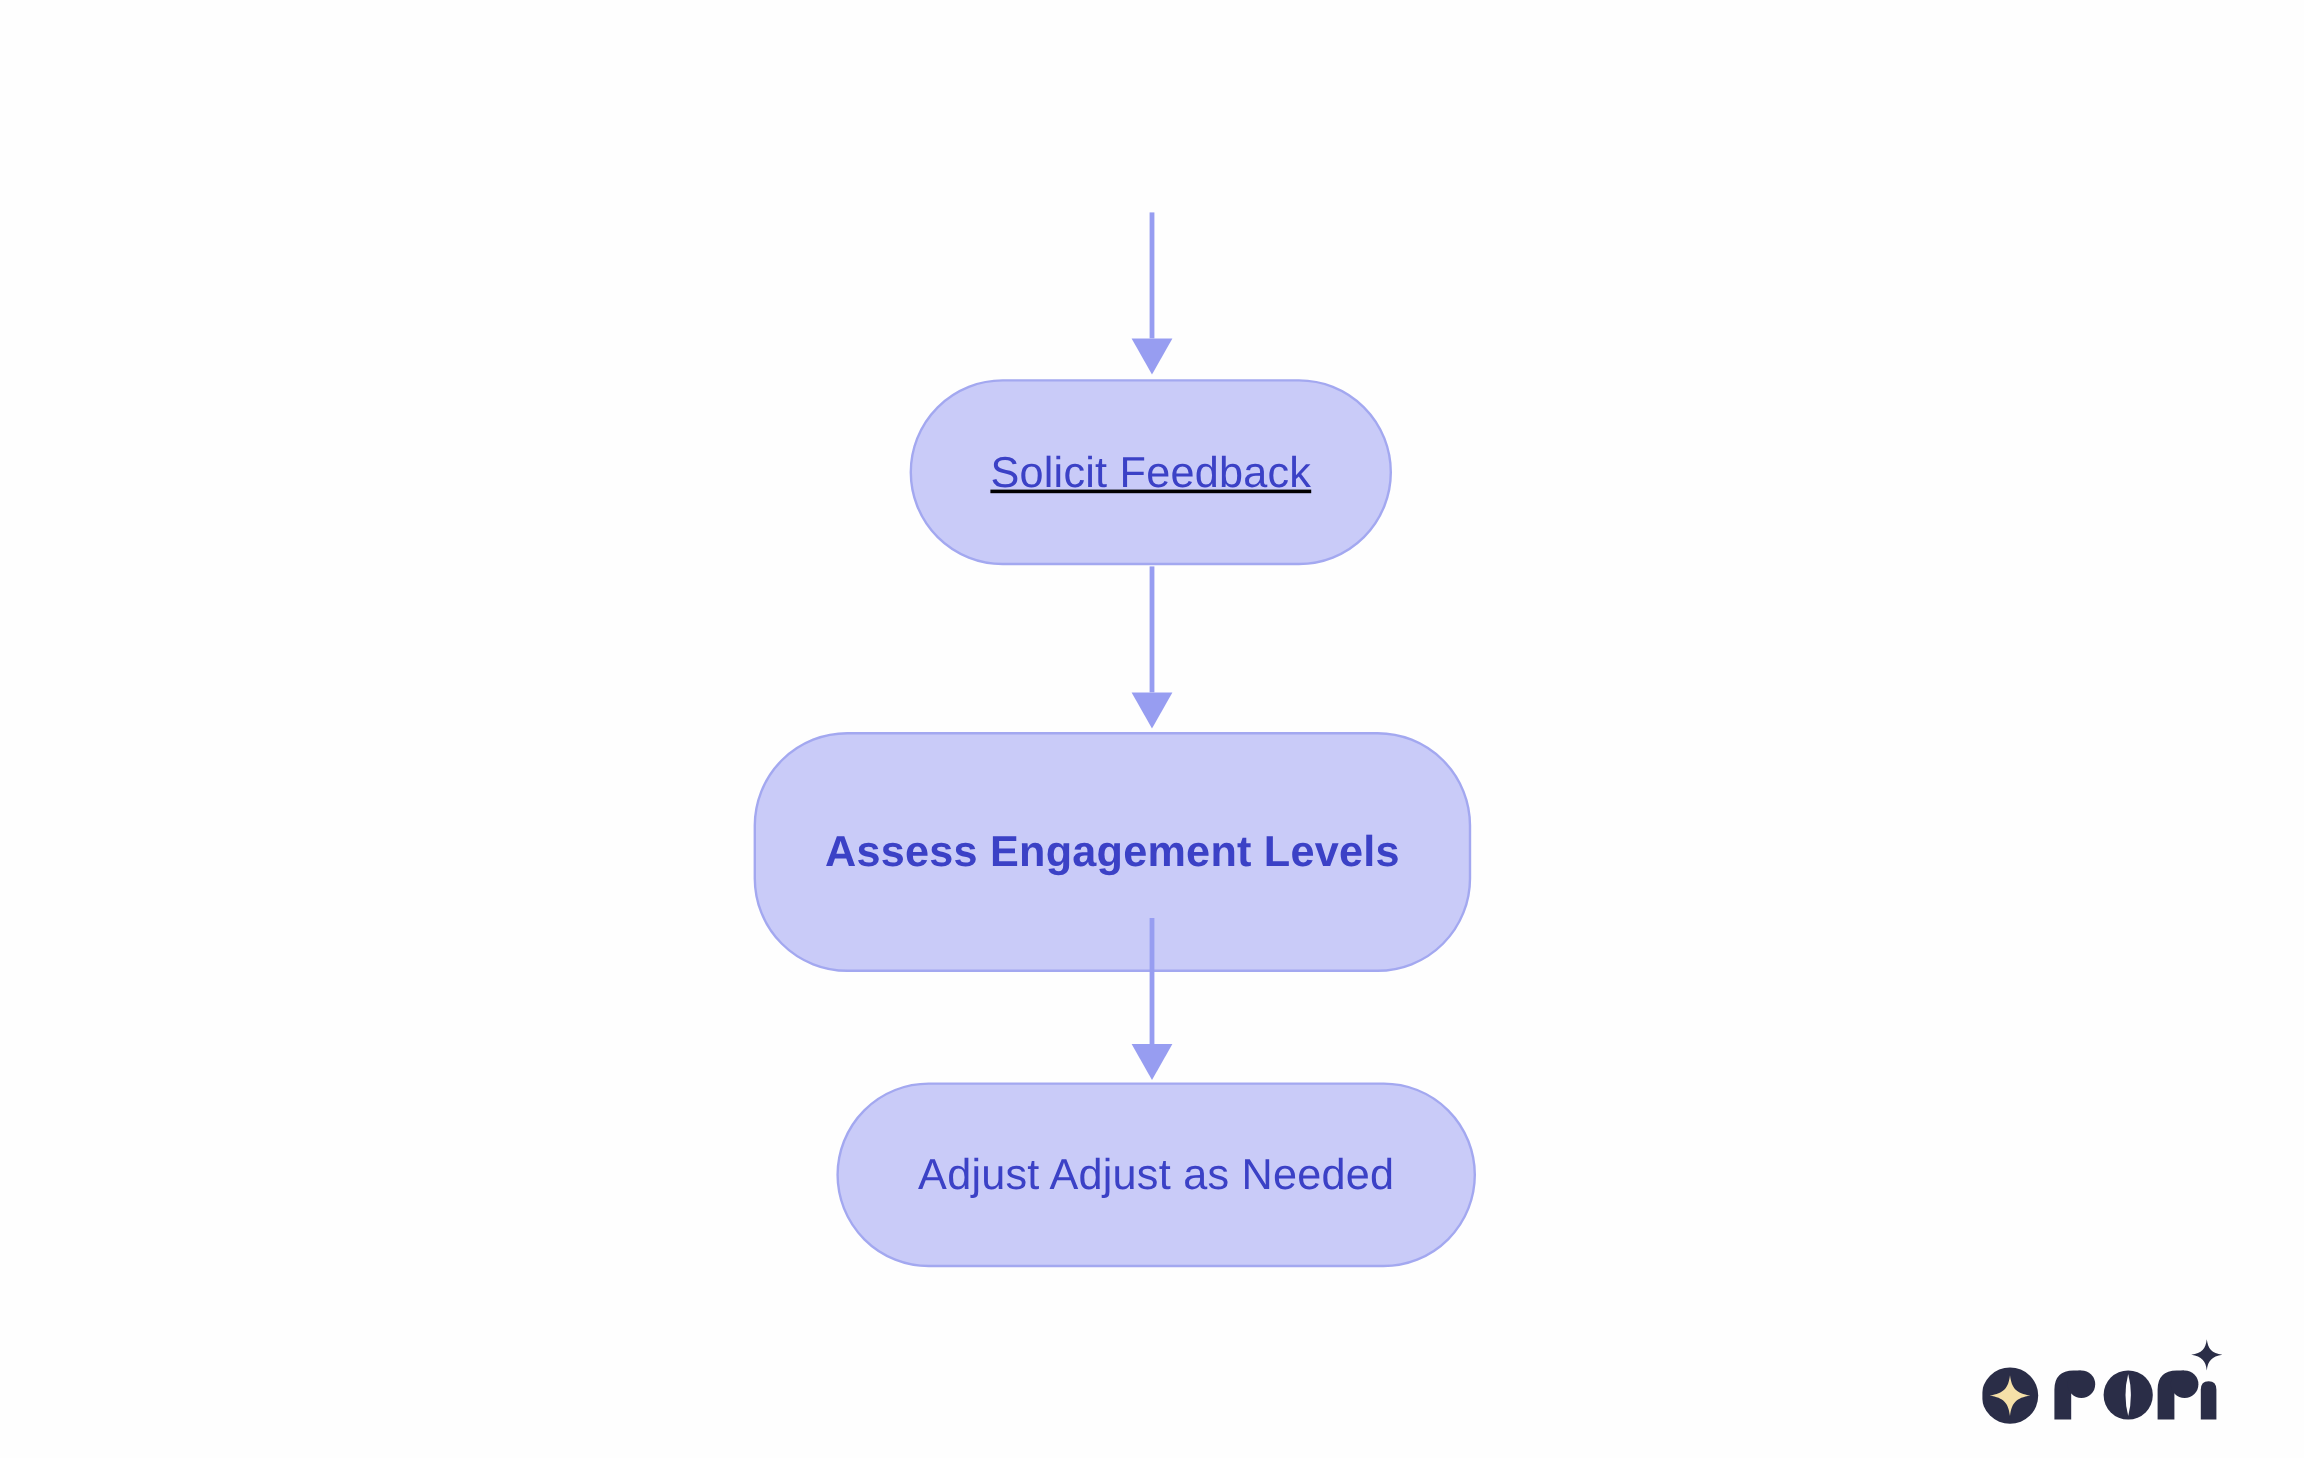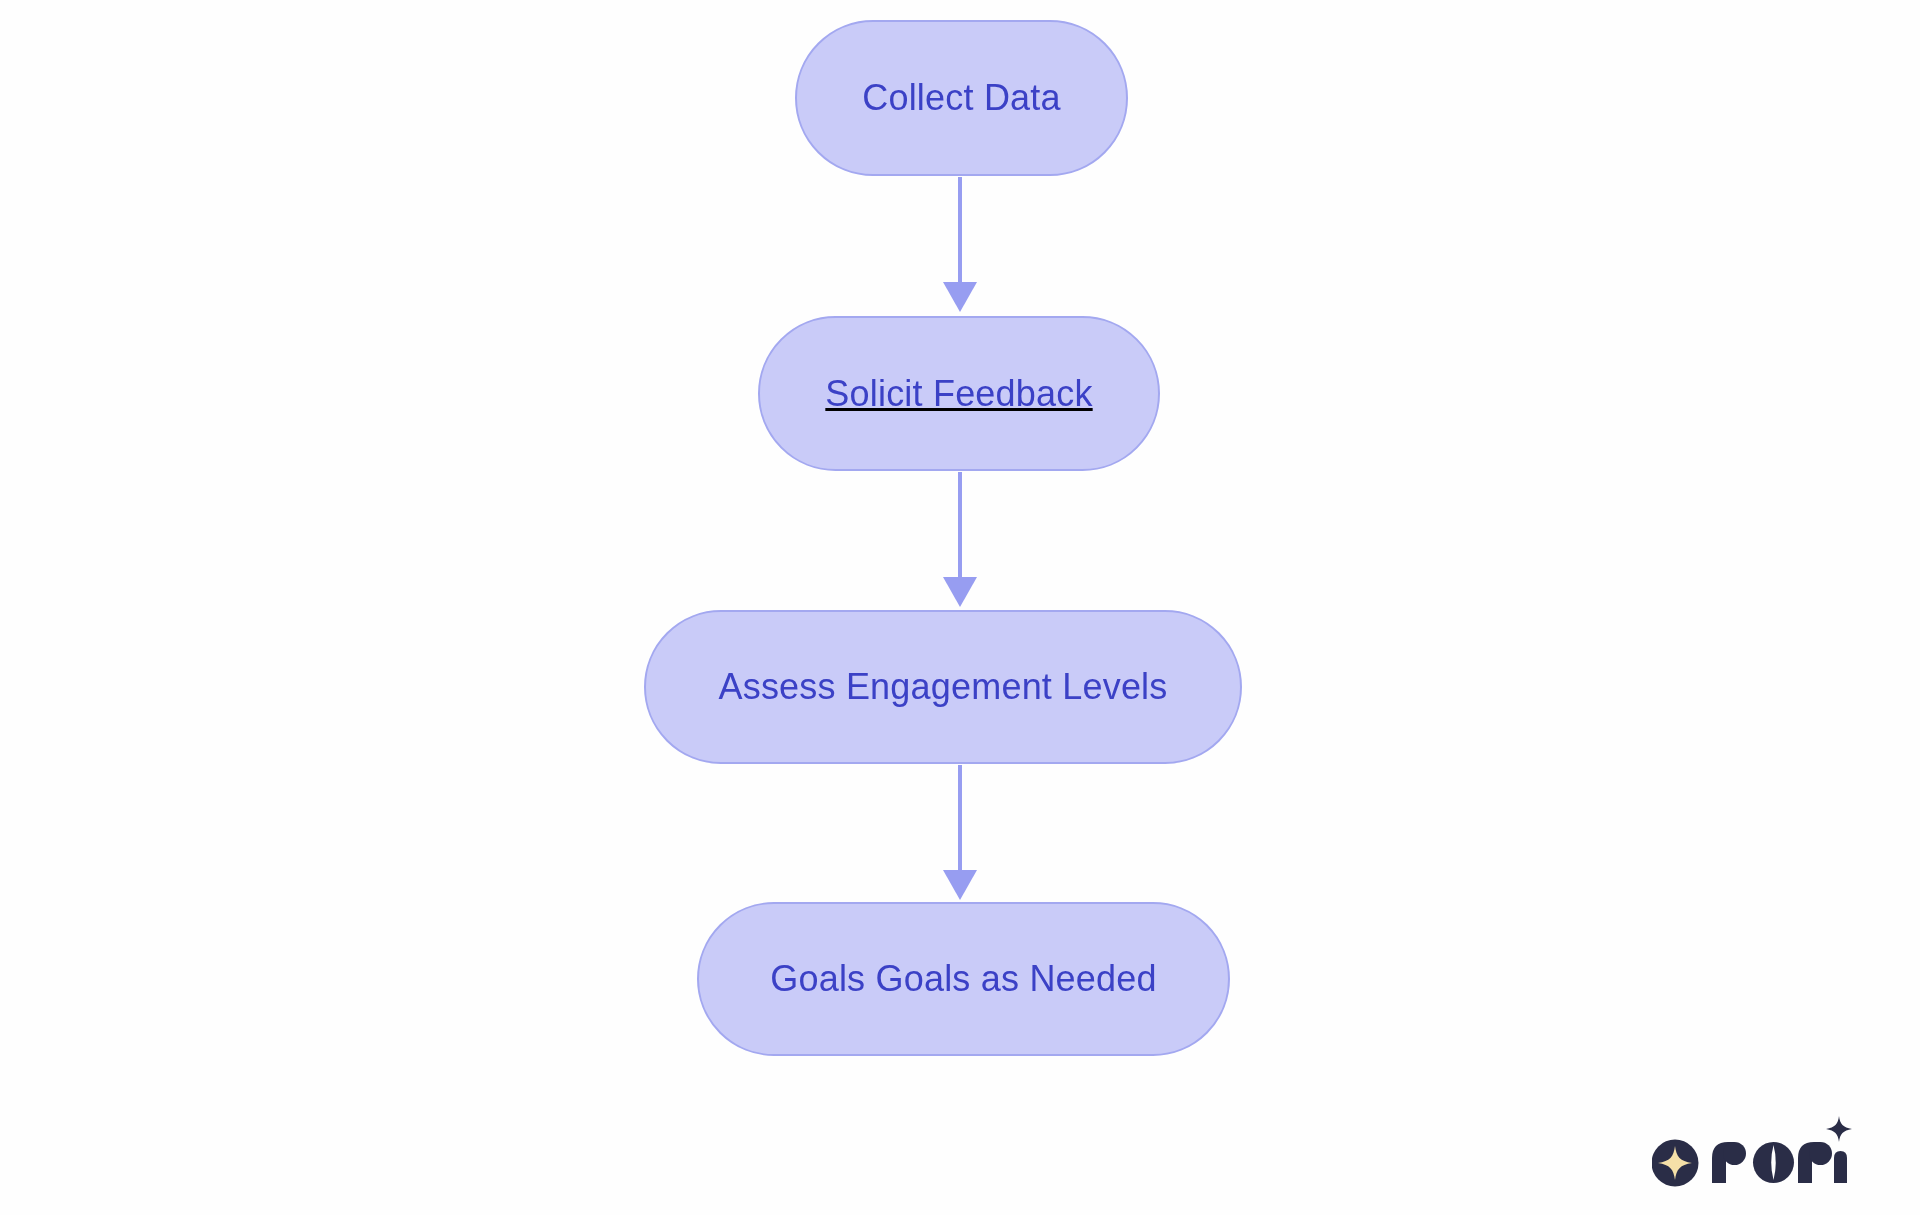--- a/index.html
+++ b/index.html
@@ -30,21 +30,21 @@
     border-radius: 78px;
   }
   .flow-node .node-label {
     color: var(--node-text);
     font-size: 36px;
     letter-spacing: 0.2px;
     white-space: nowrap;
   }
   .node-1 { left: 795px; top: 20px;  width: 333px; height: 156px; }
   .node-2 { left: 758px; top: 316px; width: 402px; height: 155px; text-decoration: underline; }
-  .node-3 { left: 644px; top: 610px; width: 598px; height: 154px; }
+  .node-3 { left: 628px; top: 610px; width: 598px; height: 200px; font-weight: bold; }
   .node-4 { left: 697px; top: 902px; width: 533px; height: 154px; }
 
   .flow-arrow {
     position: absolute;
     left: 943px;            
     width: 34px;
     height: 135px;
     display: flex;
     flex-direction: column;
     align-items: center;
@@ -72,23 +72,20 @@
     width: 205px;
     height: 80px;
   }
   .brand-logo svg { display: block; width: 205px; height: 80px; }
 </style>
 </head>
 <body>
 
 <div class="canvas">
 
-  <div class="flow-node node-1">
-    <span class="node-label">Collect Data</span>
-  </div>
 
   <div class="flow-arrow arrow-1">
     <div class="arrow-shaft"></div>
     <div class="arrow-head"></div>
   </div>
 
   <div class="flow-node node-2">
     <span class="node-label">Solicit Feedback</span>
   </div>
 
@@ -100,21 +97,21 @@
   <div class="flow-node node-3">
     <span class="node-label">Assess Engagement Levels</span>
   </div>
 
   <div class="flow-arrow arrow-3">
     <div class="arrow-shaft"></div>
     <div class="arrow-head"></div>
   </div>
 
   <div class="flow-node node-4">
-    <span class="node-label">Goals Goals as Needed</span>
+    <span class="node-label">Adjust Adjust as Needed</span>
   </div>
 
   <div class="brand-logo">
     <svg viewBox="0 0 205 80" xmlns="http://www.w3.org/2000/svg">
 
       <g>
         <circle cx="23" cy="50" r="23.5" fill="var(--logo-navy)"></circle>
         <path d="M23,33 C24.5,44 28,48 40,50 C28,52 24.5,56 23,67 C21.5,56 18,52 6,50 C18,48 21.5,44 23,33 Z" fill="var(--logo-cream)"></path>
       </g>
 

